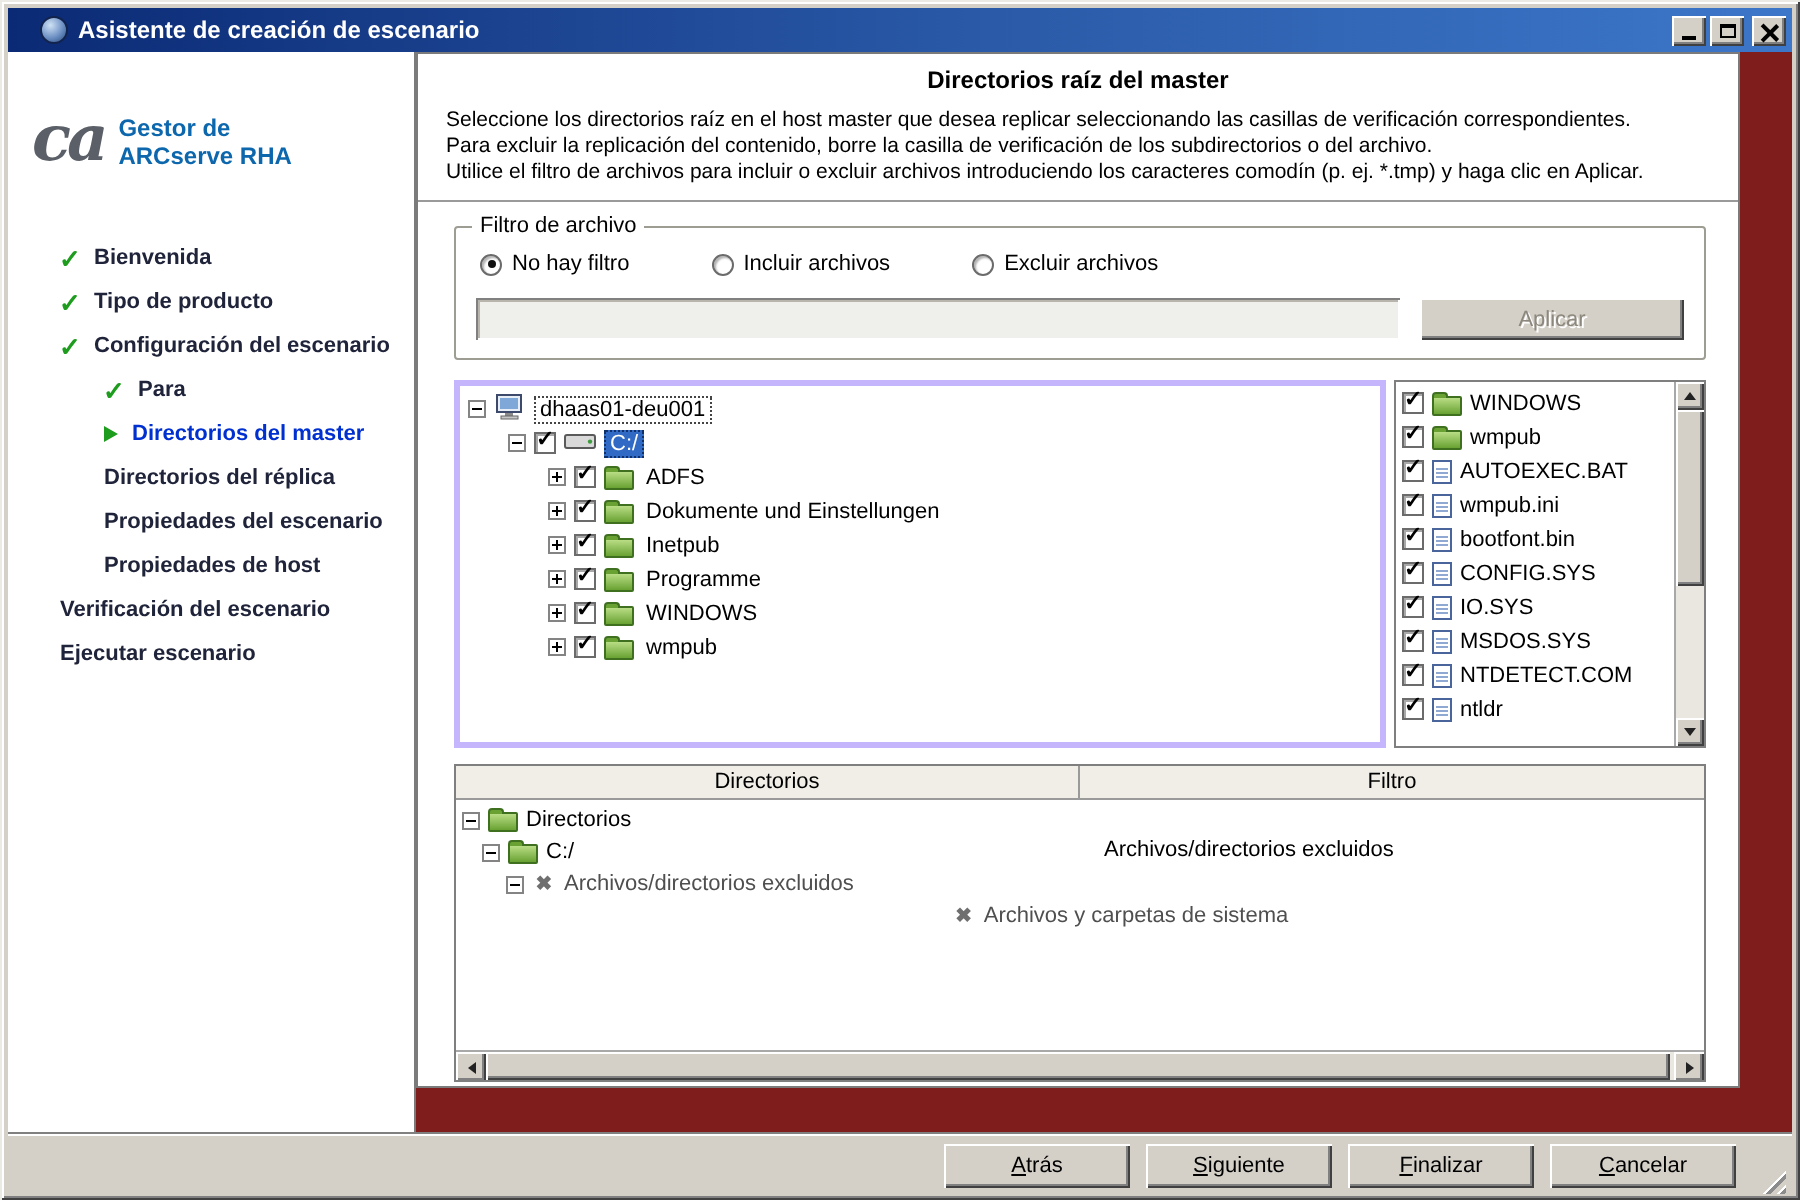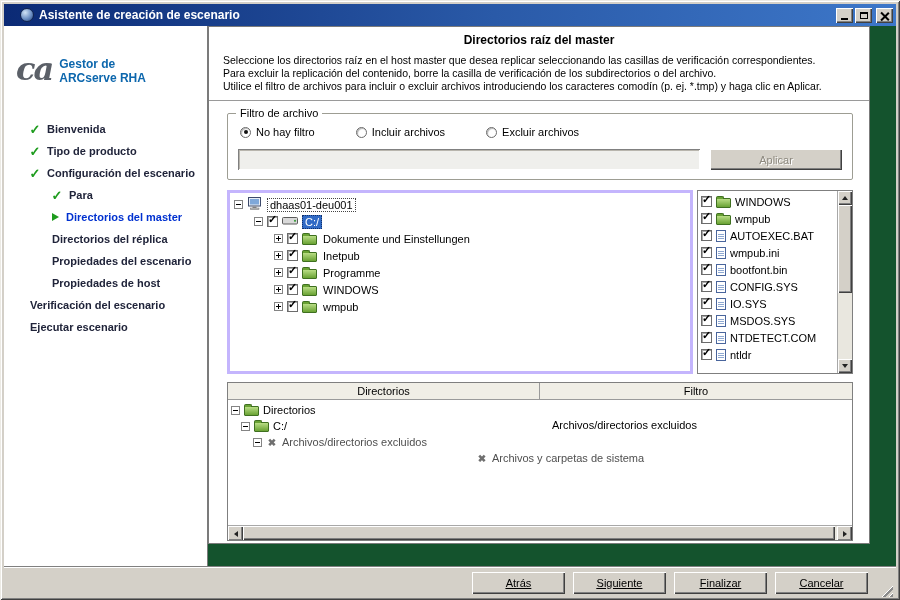--- a/index.html
+++ b/index.html
@@ -40,21 +40,21 @@
   .steps { margin-top:16px; }
   .step { display:flex; align-items:center; height:22px; padding-left:14px; gap:7px;
     font-weight:bold; color:#20243a; white-space:nowrap; cursor:default; }
   .step.l1 { padding-left:36px; }
   .step.current .slabel { color:#0031d0; }
   .sicon { flex:none; display:inline-flex; align-items:center; justify-content:center; width:10px; }
   .sicon.check::before { content:"✓"; color:#1e9c1e; font-weight:900; font-size:13px; }
   .sicon.arrow { width:0; height:0; border-left:7px solid #1e9c1e; border-top:4px solid transparent; border-bottom:4px solid transparent; }
 
   
-  .main-wrap { flex:1; background:#14532d; padding:0 26px 22px 0; min-width:0; }
+  .main-wrap { flex:1; background:#7f1d1d; padding:0 26px 22px 0; min-width:0; }
   .main-panel { width:100%; height:100%; background:#fff; border:1px solid #7b7b7b;
     display:flex; flex-direction:column; overflow:hidden; }
 
   .page-header { flex:none; padding:6px 14px 7px; border-bottom:1px solid #9a9a9a; }
   .page-title { text-align:center; font-weight:bold; font-size:12px; margin-bottom:7px; }
   .desc-line { font-size:10.5px; line-height:13px; white-space:nowrap; overflow:hidden; }
 
   .filter-group { position:relative; margin:12px 16px 0 18px; border:1px solid #9d9d93;
     border-radius:2px; padding:10px 10px 9px; flex:none; }
   .fg-legend { position:absolute; top:-7px; left:8px; background:#fff; padding:0 4px; }
@@ -134,21 +134,21 @@
   .xicon::before { content:"✖"; color:#6f6f6f; font-size:10px; font-weight:bold; }
   .muted { color:#4f4f4f; }
   .fcol-text { position:absolute; left:calc(50% + 12px); top:1px; color:#000; }
 
   
   .footer { position:relative; flex:none; height:30px; display:flex; align-items:center; justify-content:flex-end;
     gap:8px; padding:3px 28px 0 0; box-shadow: inset 0 1px 0 #808080, inset 0 2px 0 #ffffff; }
   .btn { width:93px; height:22px; background:#d4d0c8; border:none; font-family:"Liberation Sans", sans-serif;
     font-size:11px; color:#000; cursor:default;
     box-shadow: inset 1px 1px 0 #fff, inset -1px -1px 0 #404040, inset -2px -2px 0 #808080; }
-  .btn span { display:inline-block;text-decoration:underline; }
+  .btn span { display:inline-block; }
   .btn span::first-letter { text-decoration:underline; }
   .grip { position:absolute; right:3px; bottom:-1px; width:13px; height:13px;
     clip-path:polygon(100% 0, 100% 100%, 0 100%);
     background:repeating-linear-gradient(135deg, #ffffff 0 1px, #8b8b8b 1px 3px, #d4d0c8 3px 5px); }
 </style>
 </head>
 <body>
 
 <div class="window">
 
@@ -266,20 +266,26 @@
               <span><svg width="16" height="11" viewBox="0 0 16 11">
                     <rect x="0.5" y="2.5" width="15" height="6.5" rx="1" fill="#d9d9d9" stroke="#5a5a5a"></rect>
                     <circle cx="13" cy="5.8" r="1.1" fill="#3f9b3f"></circle>
                   </svg></span>
               <span class="tlabel sel">C:/</span>
             </div>
             <div class="trow lvl2">
               <span class="expander plus"></span>
               <span class="cb checked"></span>
               <span class="folder"></span>
+              <span class="tlabel">ADFS</span>
+            </div>
+            <div class="trow lvl2">
+              <span class="expander plus"></span>
+              <span class="cb checked"></span>
+              <span class="folder"></span>
               <span class="tlabel">Dokumente und Einstellungen</span>
             </div>
             <div class="trow lvl2">
               <span class="expander plus"></span>
               <span class="cb checked"></span>
               <span class="folder"></span>
               <span class="tlabel">Inetpub</span>
             </div>
             <div class="trow lvl2">
               <span class="expander plus"></span>

